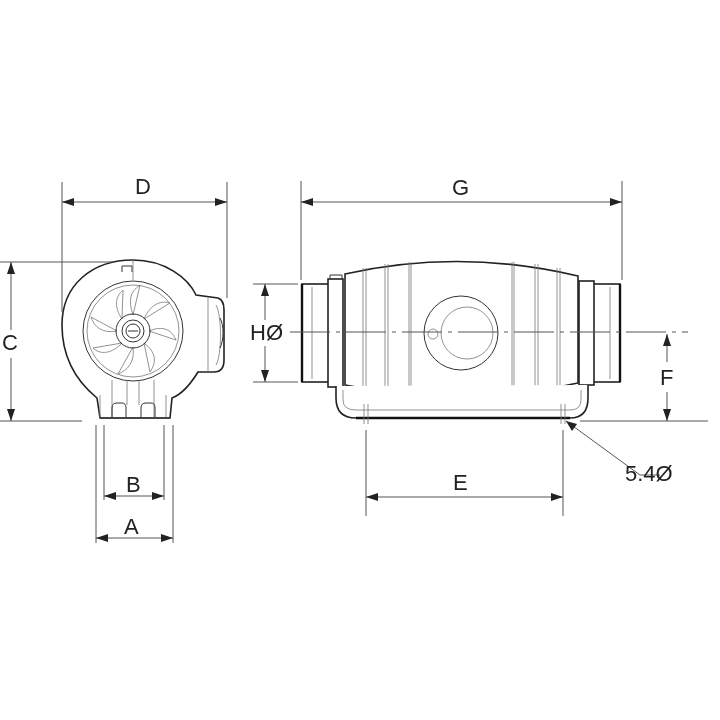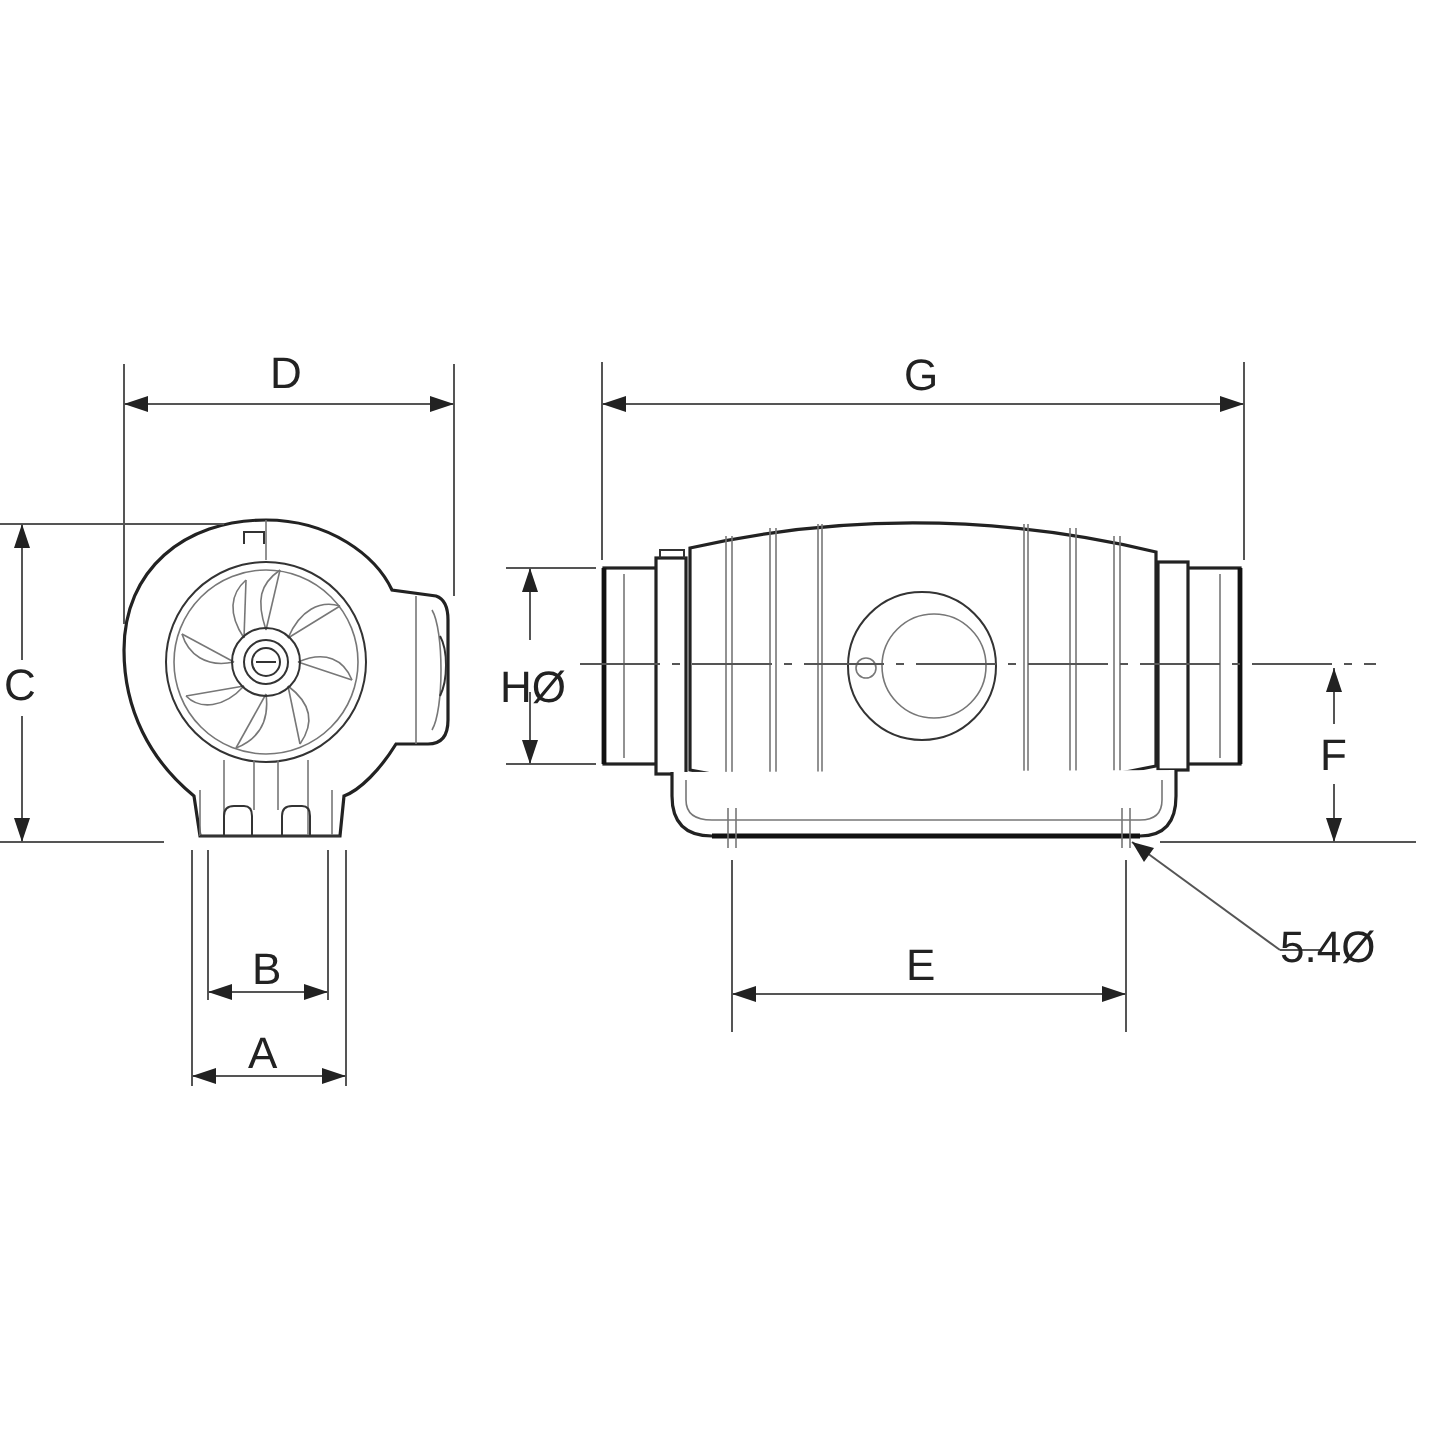--- a/index.html
+++ b/index.html
@@ -175,16 +175,16 @@
     <line class="dim" x1="640" y1="475" x2="660" y2="475"></line>
     <polygon class="arrow" points="566,421 577,424 572,431"></polygon>
   </g>
 </svg>
 
 <span class="lbl" style="left:135px; top:176px;">D</span>
 <span class="lbl" style="left:2px; top:332px;">C</span>
 <span class="lbl" style="left:126px; top:474px;">B</span>
 <span class="lbl" style="left:124px; top:516px;">A</span>
 <span class="lbl" style="left:452px; top:177px;">G</span>
-<span class="lbl" style="left:250px; top:322px;margin-top:11px;">HØ</span>
+<span class="lbl" style="left:250px; top:322px;">HØ</span>
 <span class="lbl" style="left:660px; top:367px;">F</span>
 <span class="lbl" style="left:453px; top:472px;">E</span>
-<span class="lbl" style="left:625px; top:463px;margin-left:15px;">5.4Ø</span>
+<span class="lbl" style="left:625px; top:463px;">5.4Ø</span>
 
 </body></html>

